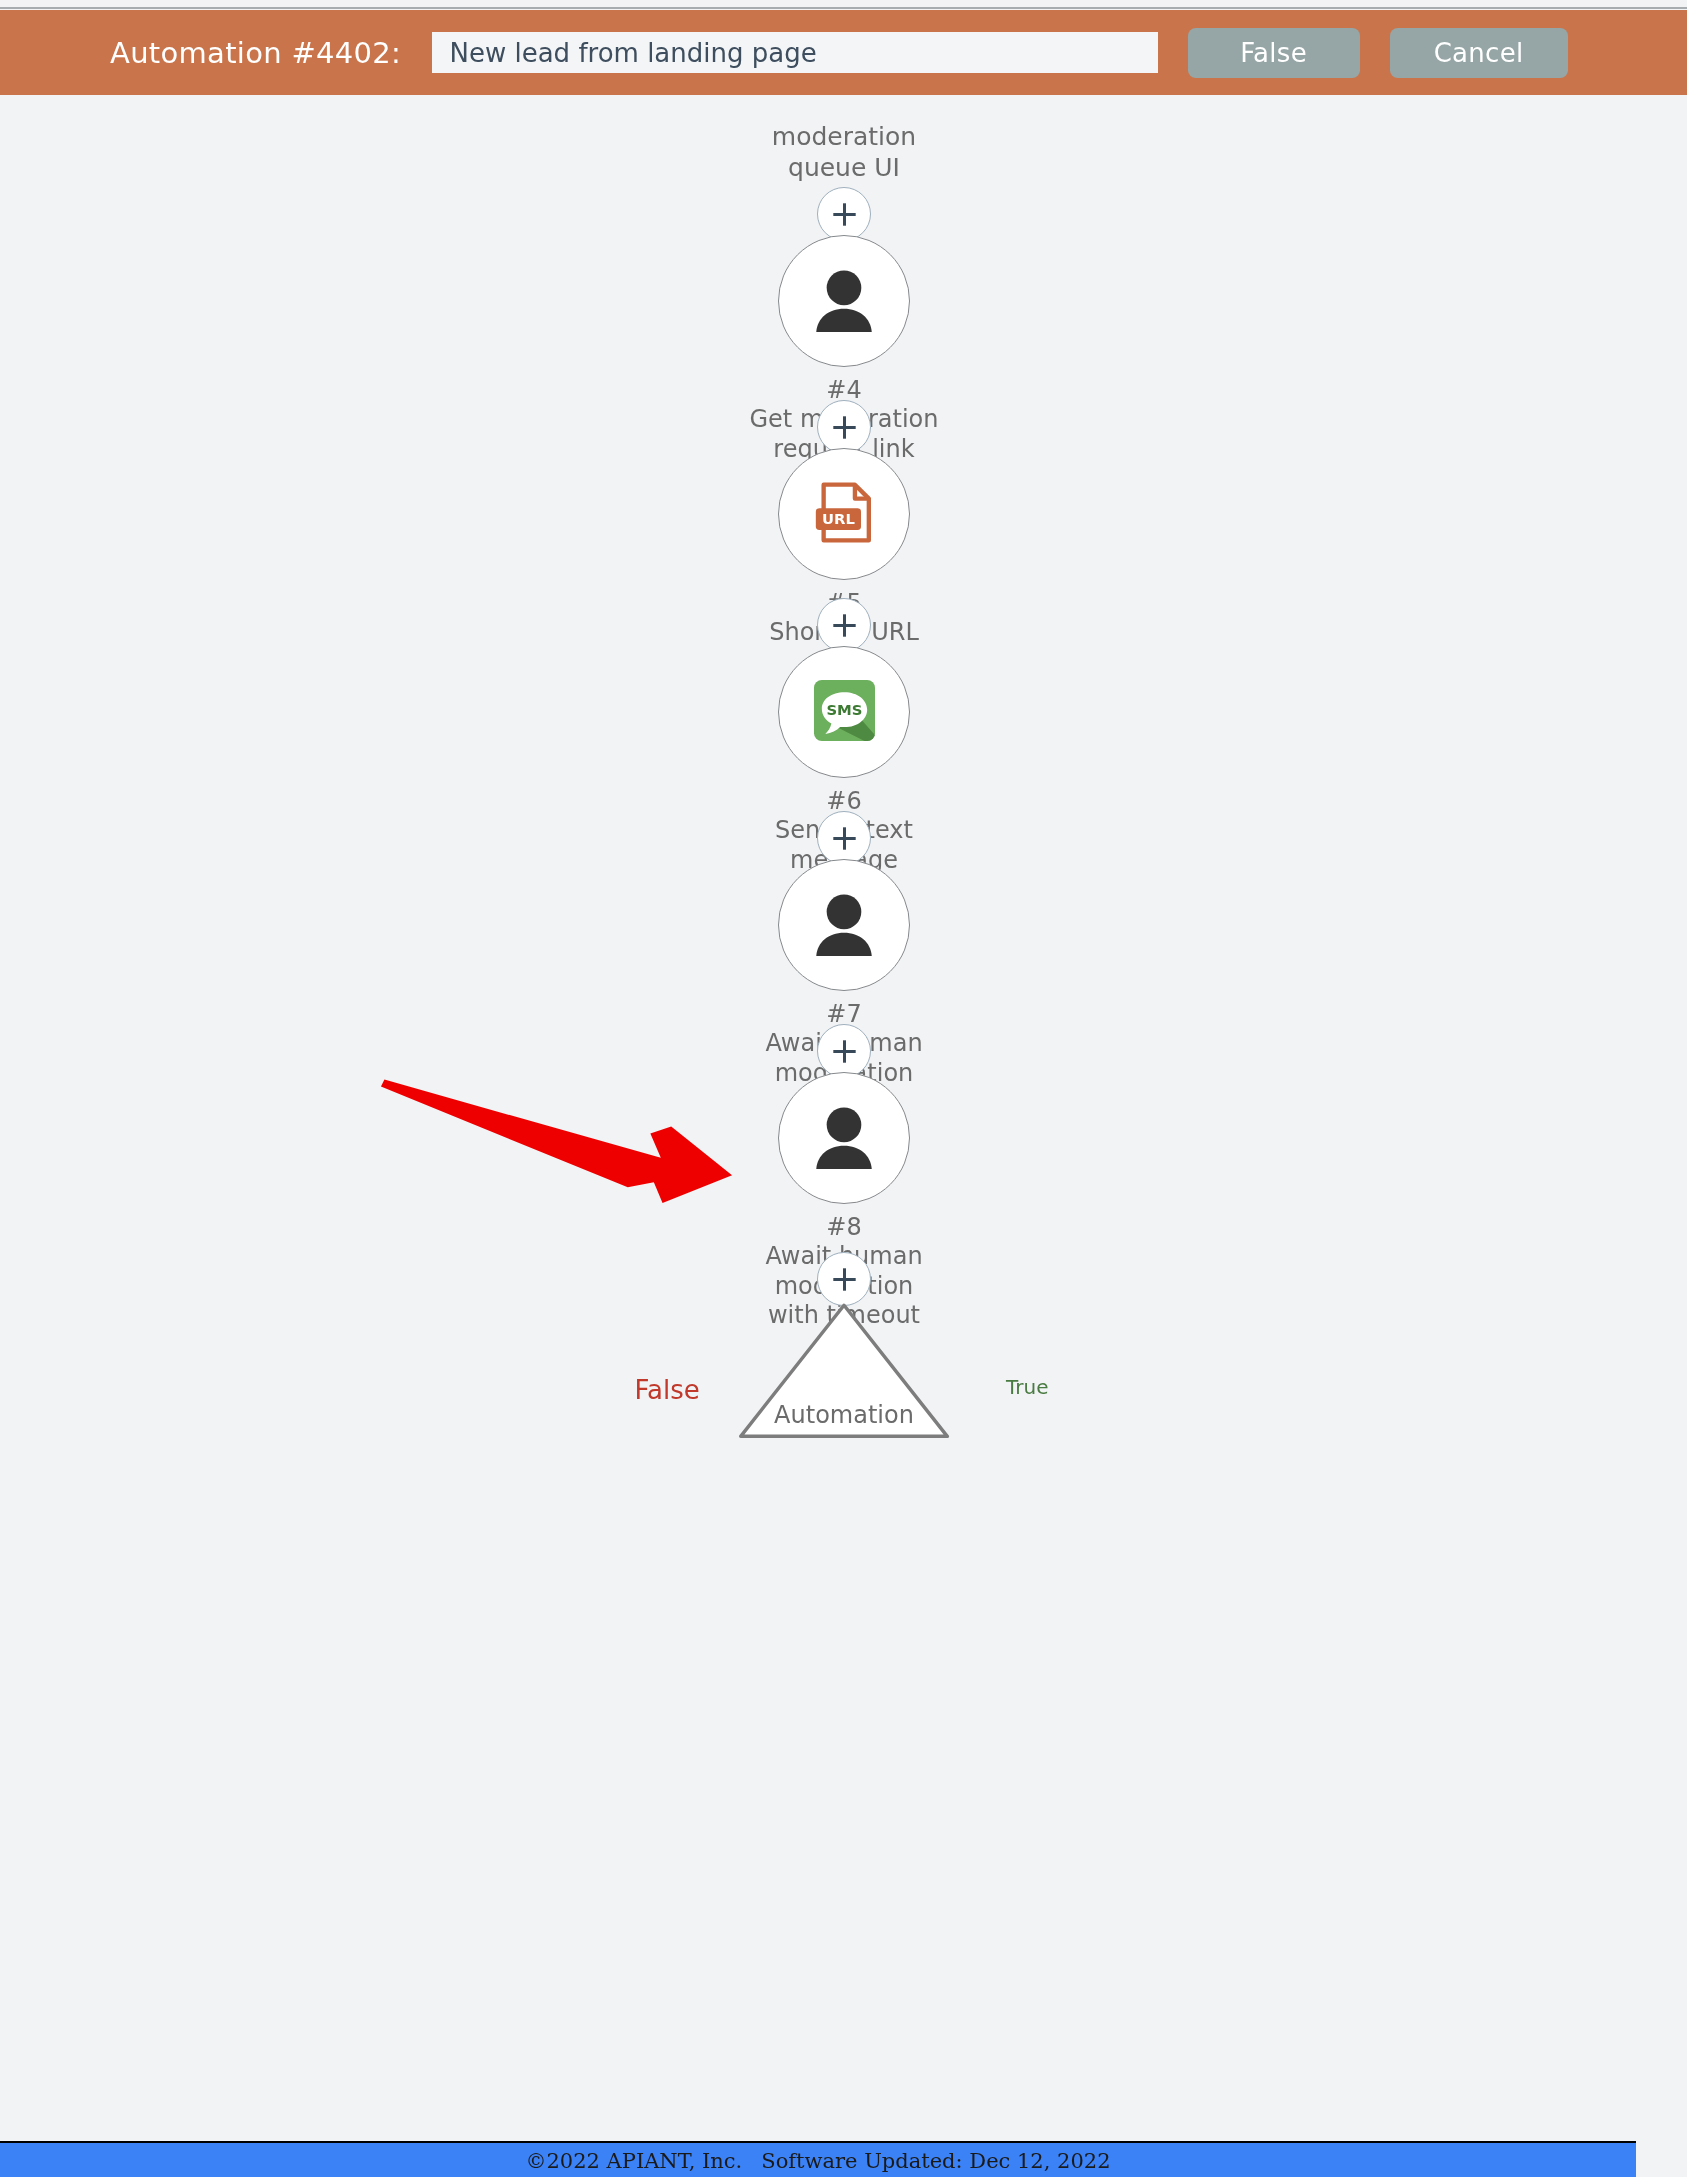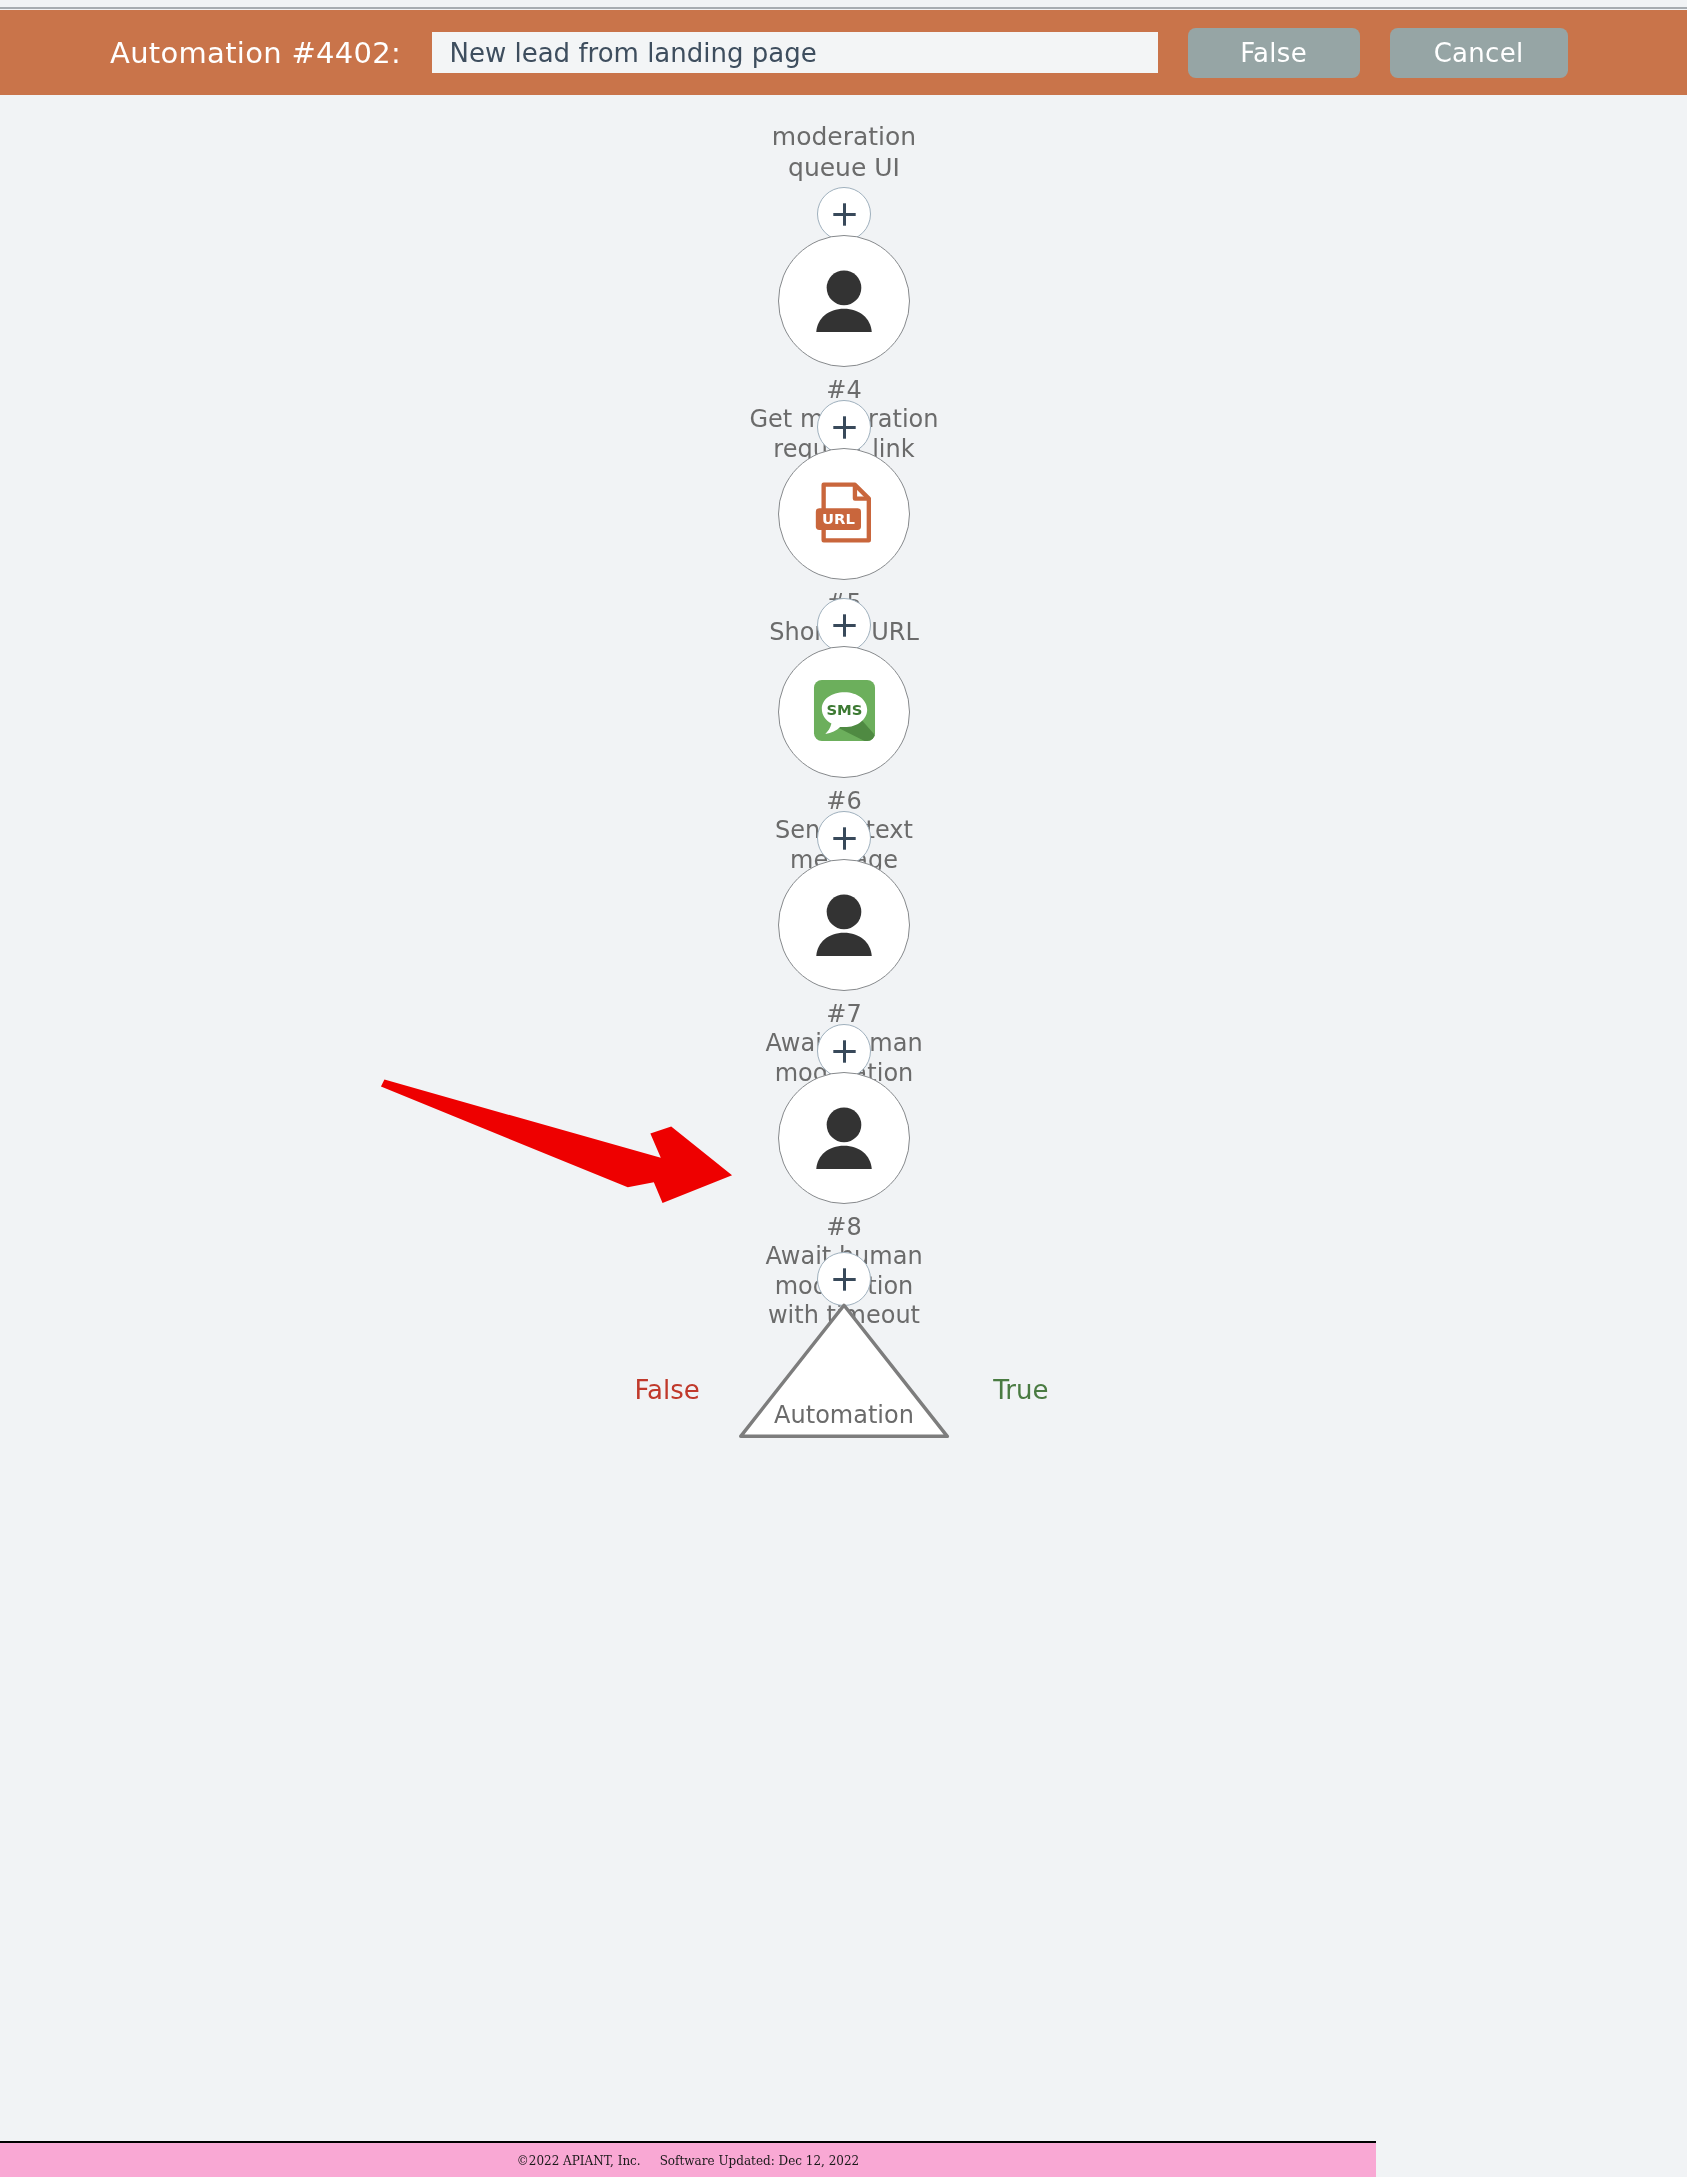--- a/index.html
+++ b/index.html
@@ -130,37 +130,37 @@
     color: #6b6b6b;
     font-size: 24px;
     white-space: nowrap;
   }
   .cond-false {
     position: absolute; left: -101px; top: 75px;
     color: #c0392b; font-size: 26px;
   }
   .cond-true {
     position: absolute; right: -96px; top: 75px;
-    color: #4a7b42; font-size: 26px;
+    color: #4a7b42; font-size: 20px;
   }
 
   
   .red-arrow { position: absolute; left: 374px; top: 947px; pointer-events: none; }
 
   
   .footer {
     position: absolute;
     left: 0; bottom: 0;
-    width: 1376px; height: 37px;
-    background: #f9a8d4;
+    width: 1636px; height: 37px;
+    background: #3b82f6;
     border-top: 2.6px solid #000000;
     display: flex; align-items: center; justify-content: center;
     color: #1a1a1a;
     font-family: "DejaVu Serif", serif;
-    font-size: 12px;
+    font-size: 21px;
   }
   .footer-gap { display: inline-block; width: 19px; }
 </style>
 </head>
 <body>
 
 <div id="app">
 
   <div class="top-strip"></div>
 

